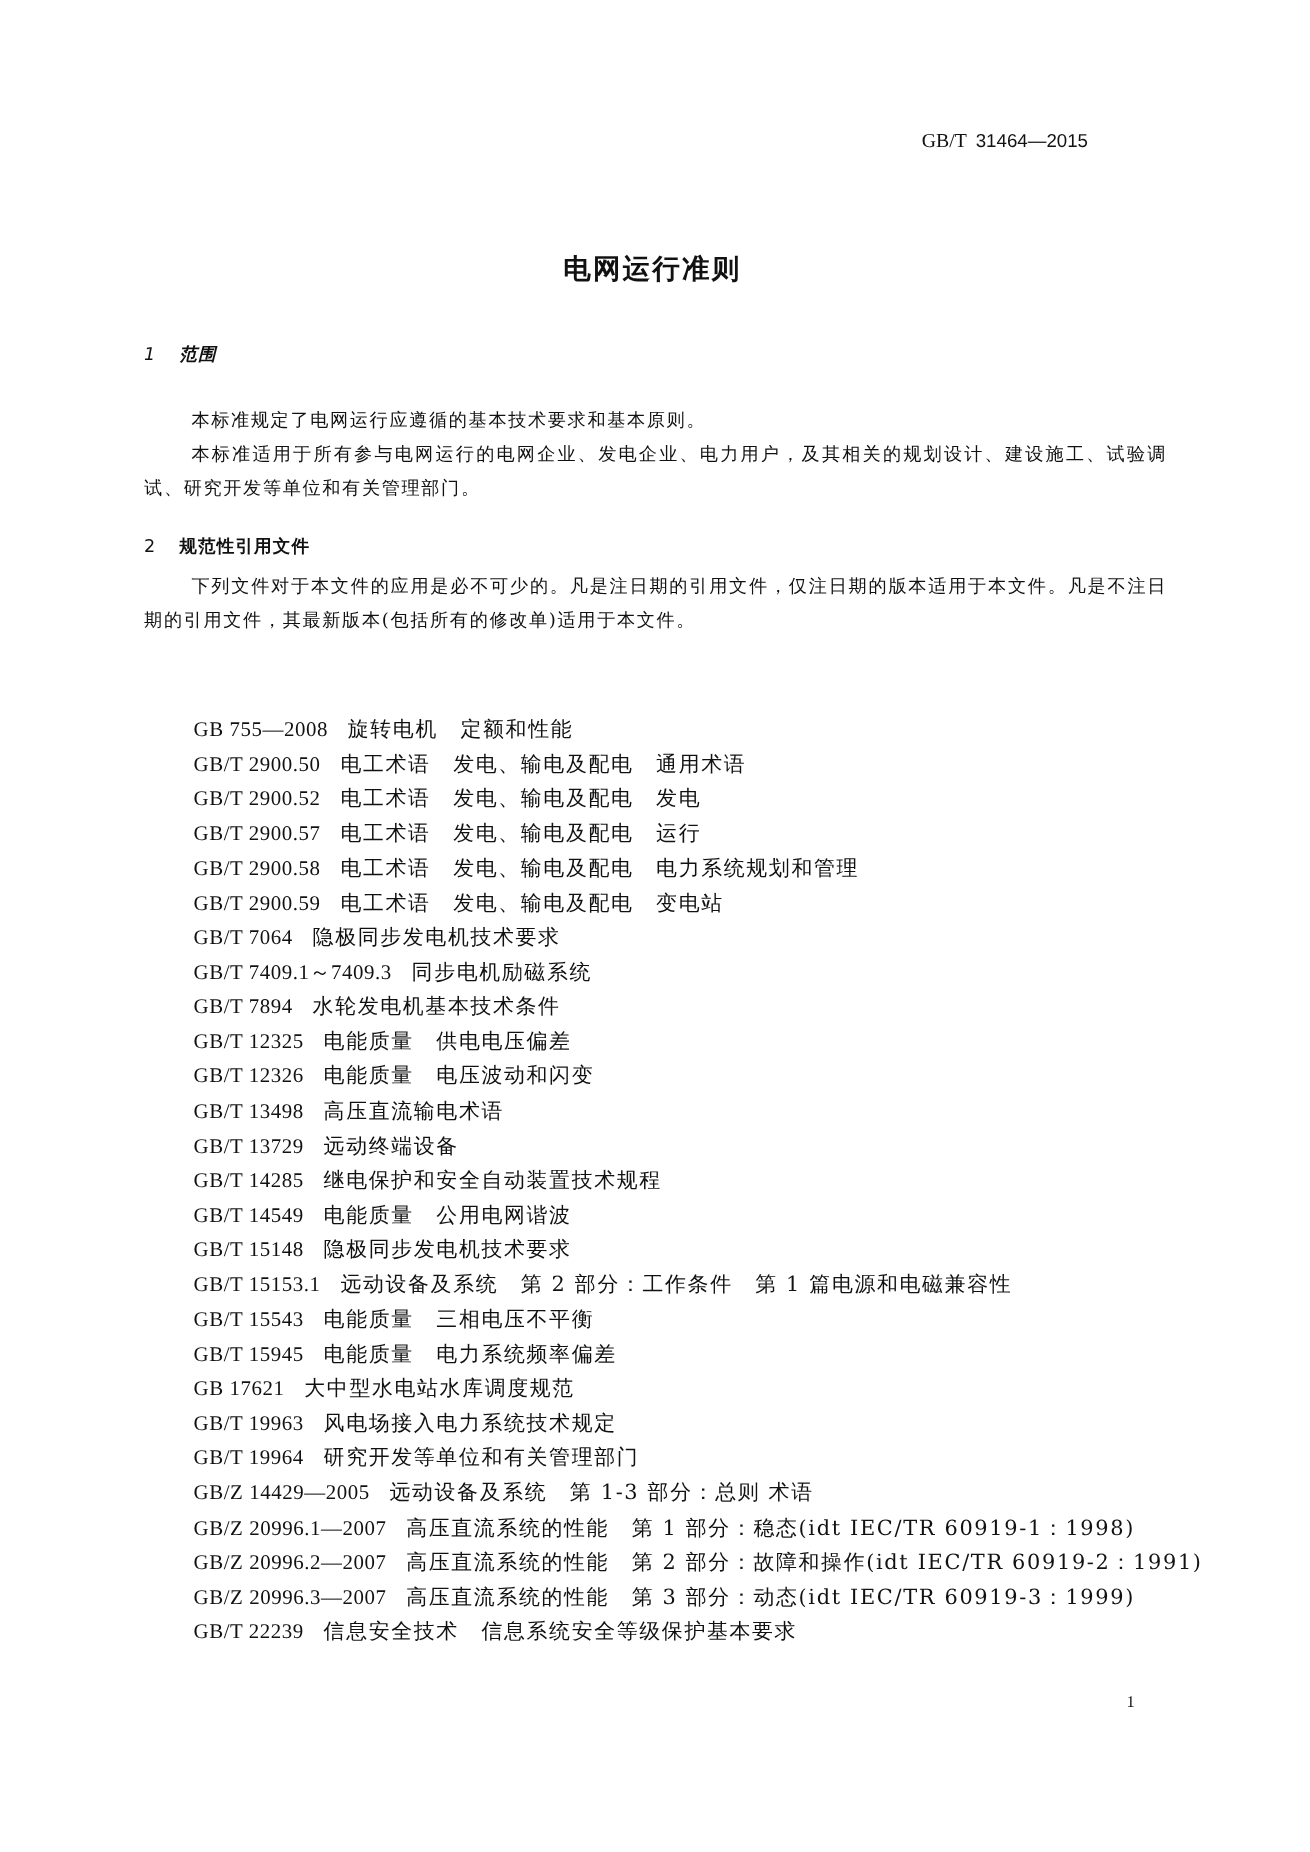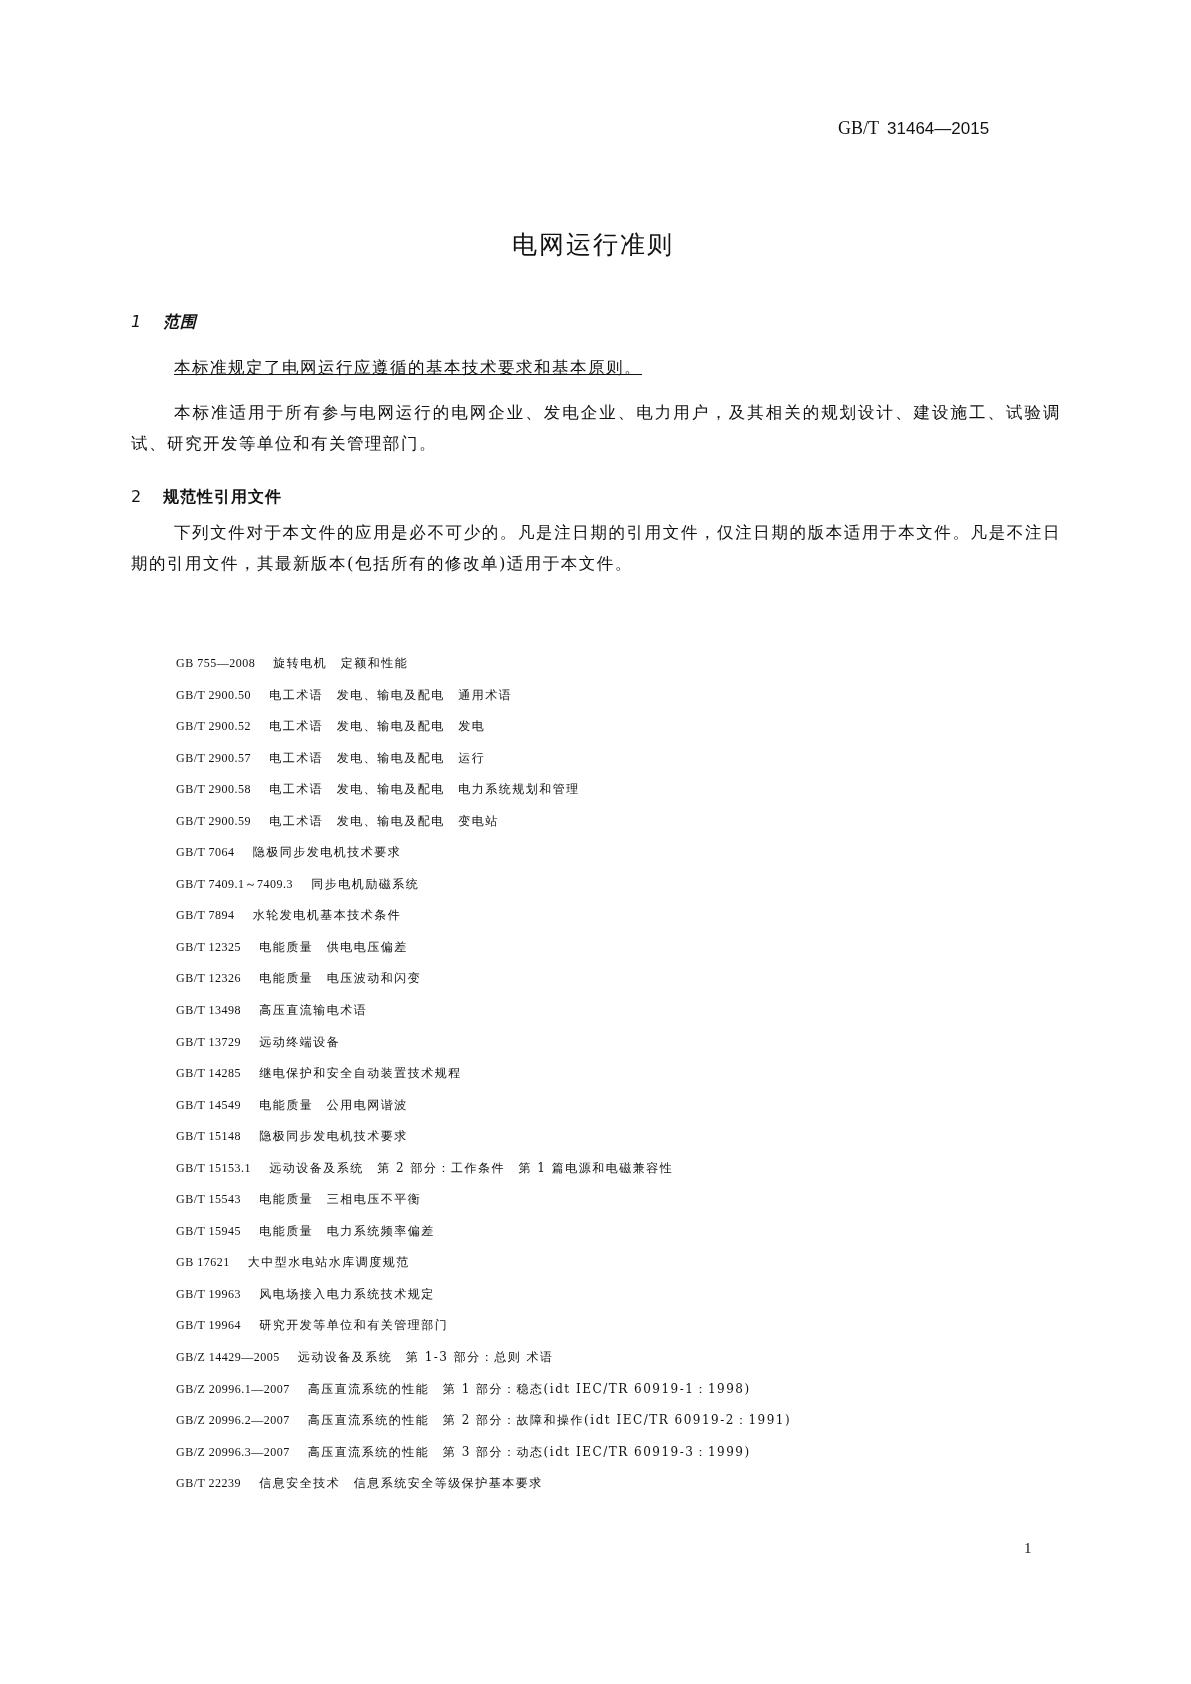--- a/index.html
+++ b/index.html
@@ -36,21 +36,21 @@
     .doc-title {
       position: absolute;
       top: 228px;
       left: 0;
       width: 1186px;
       text-align: center;
       font-family: "DejaVu Sans", "Liberation Sans", sans-serif;
       font-size: 25px;
       letter-spacing: 2px;
       margin: 0;
-      font-weight: normal;
+      font-weight: bold;
     }
     .section-heading {
       position: absolute;
       left: 131px;
       font-family: "DejaVu Sans", "Liberation Sans", sans-serif;
       font-size: 16px;
       font-weight: bold;
       margin: 0;
       letter-spacing: 1px;
       white-space: nowrap;
@@ -75,21 +75,21 @@
       position: absolute;
       left: 176px;
       top: 648px;
       margin: 0;
       padding: 0;
       list-style: none;
     }
     .ref-item {
       height: 31.55px;
       line-height: 31.55px;
-      font-size: 12px;
+      font-size: 19px;
       white-space: nowrap;
     }
     .ref-code {
       font-family: "Liberation Serif", "DejaVu Serif", serif;
       letter-spacing: 0.5px;
       margin-right: 18px;
     }
     .ref-title {
       letter-spacing: 1.5px;
     }
@@ -107,21 +107,21 @@
 <div class="std-code">
   <span class="prefix">GB/T</span><span class="num">31464—2015</span>
 </div>
 
 <h1 class="doc-title">电网运行准则</h1>
 
 <h2 class="section-heading" style="top:312px;font-style:italic;">
   <span class="sec-num">1</span><span>范围</span>
 </h2>
 
-<p class="para" style="top:352px;text-decoration:underline;">本标准规定了电网运行应遵循的基本技术要求和基本原则。</p>
+<p class="para" style="top:366px;">本标准规定了电网运行应遵循的基本技术要求和基本原则。</p>
 <p class="para" style="top:397px;">本标准适用于所有参与电网运行的电网企业、发电企业、电力用户，及其相关的规划设计、建设施工、试验调试、研究开发等单位和有关管理部门。</p>
 
 <h2 class="section-heading" style="top:487px;">
   <span class="sec-num">2</span><span>规范性引用文件</span>
 </h2>
 
 <p class="para" style="top:517px;">下列文件对于本文件的应用是必不可少的。凡是注日期的引用文件，仅注日期的版本适用于本文件。凡是不注日期的引用文件，其最新版本(包括所有的修改单)适用于本文件。</p>
 
 <ul class="ref-list">
   <li class="ref-item"><span class="ref-code">GB 755—2008</span><span class="ref-title">旋转电机　定额和性能</span></li>

